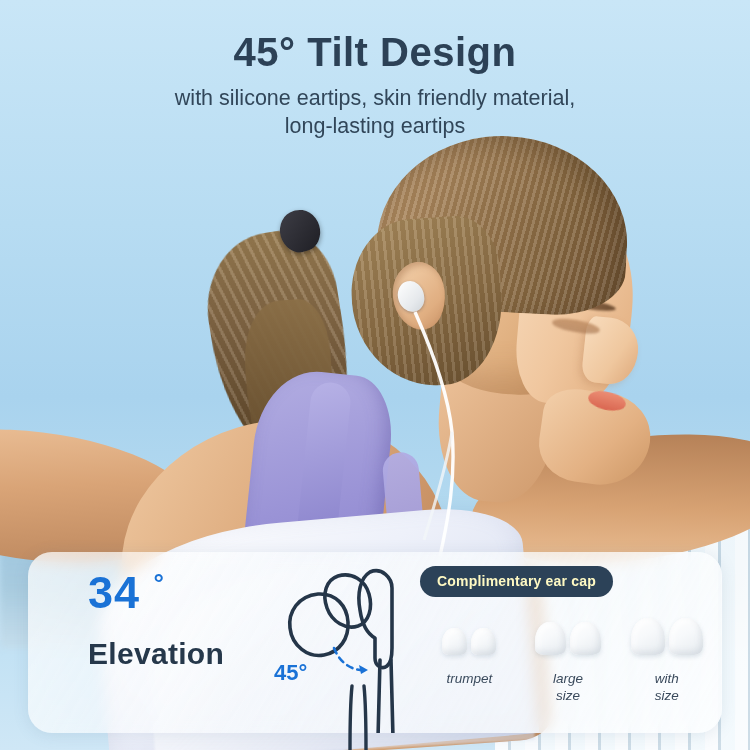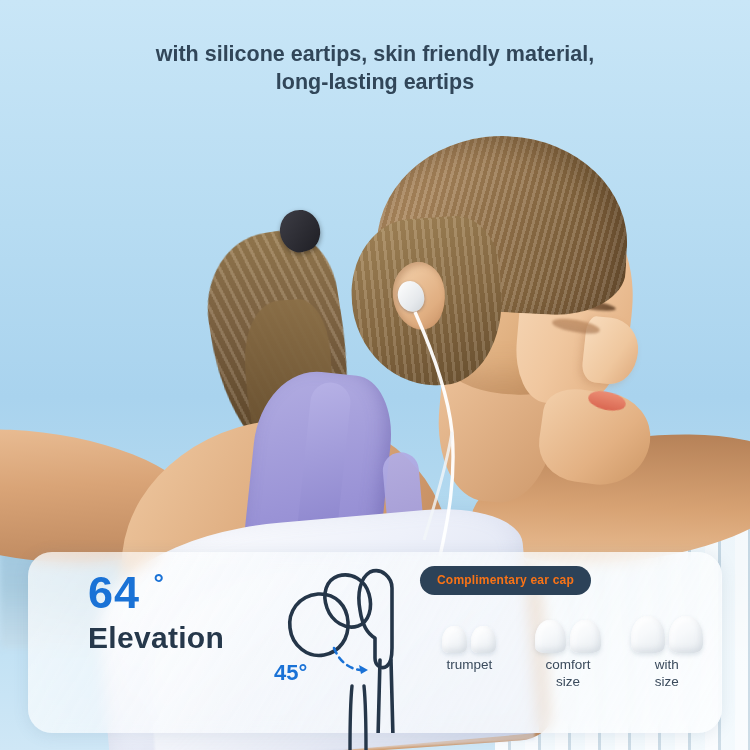--- a/index.html
+++ b/index.html
@@ -225,21 +225,21 @@
   }
 
   
   .header { position:absolute; left:0; right:0; top:30px; text-align:center; z-index:6; }
   .title {
     font-size:40px; font-weight:bold; letter-spacing:.5px;
     color:#2c4156; line-height:1.1;
   }
   .subtitle {
     margin-top:10px;
-    font-size:21.5px; font-weight:700; color:#314659; line-height:1.32;
+    font-size:21.5px; font-weight:400; color:#314659; line-height:1.32;
   }
 
   
   .panel {
     position:absolute; left:28px; top:552px; width:694px; height:181px;
     border-radius:24px;
     background:linear-gradient(125deg,rgba(255,255,255,.62) 0%,rgba(246,250,253,.55) 40%,rgba(240,247,252,.62) 100%);
     backdrop-filter:blur(7px);
     box-shadow:0 2px 16px rgba(90,120,150,.14);
     z-index:5;
@@ -252,51 +252,51 @@
 
   .elev {
     position:absolute; left:60px; top:18px; z-index:3;
   }
   .elev-num {
     font-size:45px; font-weight:bold; color:#1a72d6; line-height:1;
     letter-spacing:1px;
   }
   .elev-deg { font-size:26px; vertical-align:super; }
   .elev-word {
-    margin-top:6px;
+    margin-top:22px;
     font-size:30px; font-weight:bold; color:#26384b; letter-spacing:.3px;
   }
 
   .diagram { position:absolute; left:246px; top:-4px; width:150px; height:190px; z-index:3; }
   .diagram-deg {
     position:absolute; left:0; top:112px;
     font-size:22px; font-weight:bold; color:#1a72d6;
   }
 
   .caps { position:absolute; left:392px; top:14px; width:296px; z-index:3; }
   .badge {
     display:inline-block;
-    background:#2c4258; color:#f97316;
-    font-size:12px; font-weight:bold; letter-spacing:.2px;
+    background:#2c4258; color:#fef9c3;
+    font-size:14px; font-weight:bold; letter-spacing:.2px;
     padding:7px 17px 8px; border-radius:20px;
     white-space:nowrap;
   }
   .cap-row { display:flex; margin-top:18px; }
   .cap-group { flex:1; text-align:center; }
   .cap-pair { display:flex; justify-content:center; align-items:flex-end; gap:4px; height:40px; }
   .tip {
     border-radius:46% 46% 26% 26% / 58% 58% 22% 22%;
     background:linear-gradient(150deg,#ffffff 0%,#f7f9fb 45%,#e6ebef 100%);
     box-shadow:0 2px 4px rgba(120,140,160,.22), inset -2px -3px 6px rgba(150,165,180,.24), inset 3px 3px 6px rgba(255,255,255,.9);
   }
   .tip.s { width:25px; height:27px; }
   .tip.m { width:31px; height:33px; }
   .tip.l { width:34px; height:37px; }
   .cap-label {
-    margin-top:4px; font-size:13.5px; color:#3a4a5c; line-height:1.25;
+    margin-top:16px; font-size:13.5px; color:#3a4a5c; line-height:1.25;font-style:italic;
   }
 
   
   .cable-over { position:absolute; left:0; top:0; width:750px; height:750px; z-index:7; pointer-events:none; }
 </style>
 </head>
 <body>
 
 <div class="poster">
 
@@ -336,32 +336,33 @@
     <div class="shirt-white"></div>
     <div class="shirt-fold"></div>
 
     <svg class="cable" viewBox="0 0 750 750">
       <path d="M415 312 C 432 350, 448 392, 452 432 C 456 478, 448 520, 440 556" fill="none" stroke="#ffffff" stroke-width="3.4" opacity=".95"></path>
       <path d="M452 432 C 446 470, 434 505, 424 540" fill="none" stroke="#f3f6f9" stroke-width="3" opacity=".8"></path>
     </svg>
   </div>
 
   <div class="header">
+    <div class="title">45° Tilt Design</div>
     <div class="subtitle">
       <div>with silicone eartips, skin friendly material,</div>
       <div>long-lasting eartips</div>
     </div>
   </div>
 
   <div class="panel">
     <div class="panel-veil"></div>
 
     <div class="elev">
       <div class="elev-num">
-        <span>64</span>
+        <span>34</span>
         <span class="elev-deg">°</span>
       </div>
       <div class="elev-word">Elevation</div>
     </div>
 
     <div class="diagram">
       <svg viewBox="0 0 150 190" width="150" height="190">
         <g fill="none" stroke="#253649" stroke-width="3.6" stroke-linecap="round" stroke-linejoin="round">
 
           <path d="M44 46 C 24 48, 14 64, 16 80 C 18 98, 34 110, 50 107 C 66 104, 75 90, 74 74 C 73 58, 62 45, 44 46 Z"></path>
@@ -394,21 +395,21 @@
             <div></div>
           </div>
         </div>
 
         <div class="cap-group">
           <div class="cap-pair">
             <div class="tip m"></div>
             <div class="tip m"></div>
           </div>
           <div class="cap-label">
-            <div>comfort</div>
+            <div>large</div>
             <div>size</div>
           </div>
         </div>
 
         <div class="cap-group">
           <div class="cap-pair">
             <div class="tip l"></div>
             <div class="tip l"></div>
           </div>
           <div class="cap-label">

